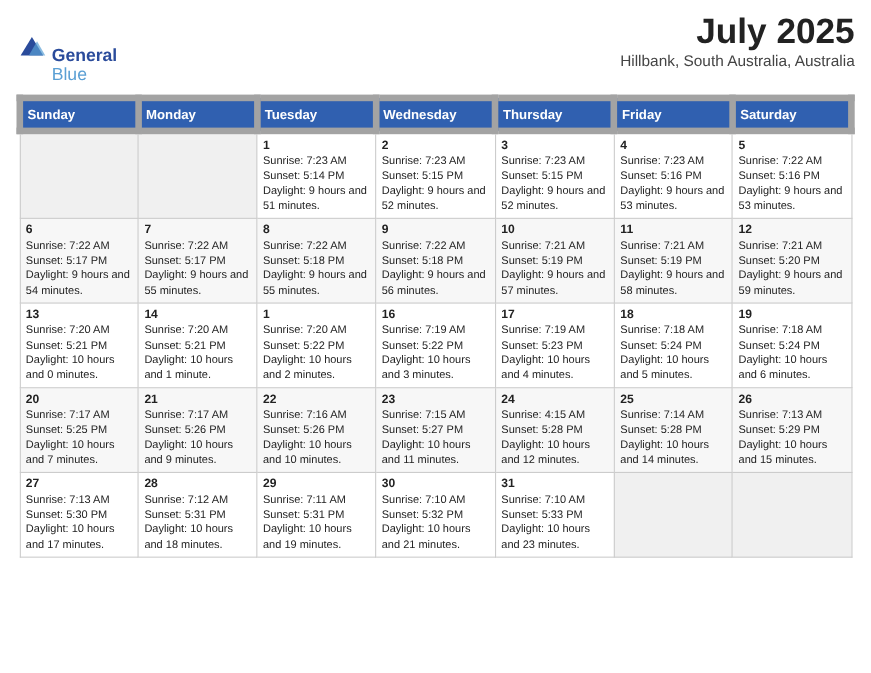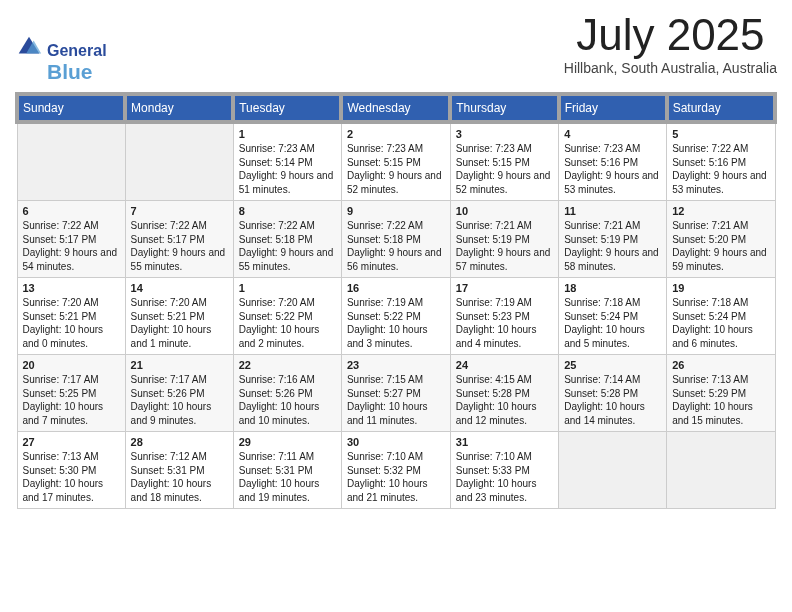--- a/index.html
+++ b/index.html
@@ -22,42 +22,41 @@
       gap: 4px;
     }
     .logo-icon {
       width: 28px;
       height: 28px;
     }
     .title-block {
       text-align: right;
     }
     .month-title {
-      font-size: 44px;
-      font-weight: normal;
+      font-size: 32px;
+      font-weight: bold;
       color: #222;
-      text-align: center;
     }
     .location-title {
       font-size: 14px;
       color: #444;
     }
     .calendar {
       width: 100%;
       border-collapse: collapse;
       border: 1px solid #bbb;
     }
     .calendar th {
       background: #3060b0;
       color: #fff;
       font-size: 12px;
-      font-weight: normal;
+      font-weight: bold;
       padding: 5px 4px;
       text-align: left;
-      border: 4px solid #a3a3a3;
+      border: 6px solid #a3a3a3;
     }
     .calendar td {
       vertical-align: top;
       font-size: 10px;
       color: #222;
       padding: 4px 5px;
       border: 1px solid #ccc;
       width: 110px;
       min-height: 80px;
       background: #fff;
@@ -88,21 +87,21 @@
 
 <div class="header">
   <div class="logo">
     <svg class="logo-icon" viewBox="0 0 30 30">
       <rect x="0" y="0" width="30" height="30" fill="white"></rect>
       <polygon points="15,4 26,22 4,22" fill="#2a4b9b"></polygon>
       <polygon points="20,8 28,22 12,22" fill="#5a9fd4" opacity="0.7"></polygon>
     </svg>
     <div>
       <div style="font-size:16px;font-weight:bold;color:#2a4b9b;margin-top:32px;">General</div>
-      <div style="font-size:21px;font-weight:bold;color:#5a9fd4;">Blue</div>
+      <div style="font-size:16px;font-weight:normal;color:#5a9fd4;">Blue</div>
     </div>
   </div>
   <div class="title-block">
     <div class="month-title">July 2025</div>
     <div class="location-title">Hillbank, South Australia, Australia</div>
   </div>
 </div>
 
 <table class="calendar">
   <thead>

